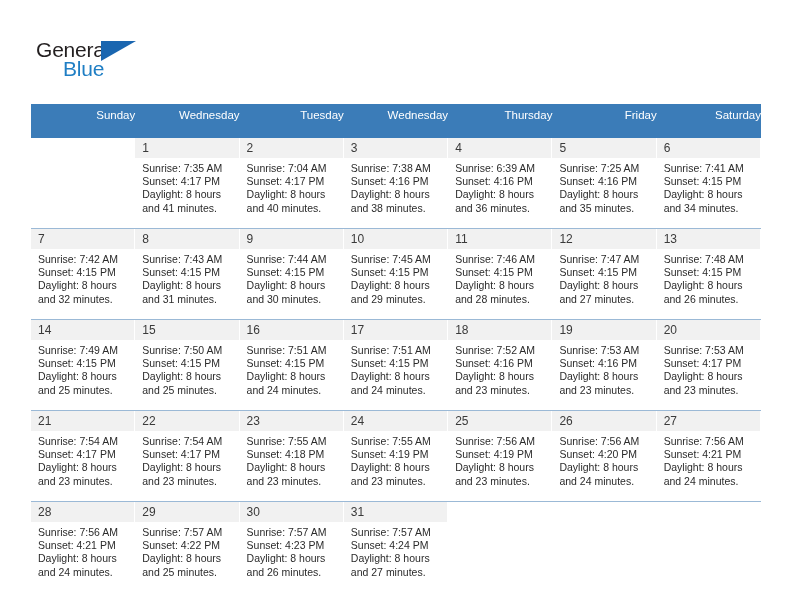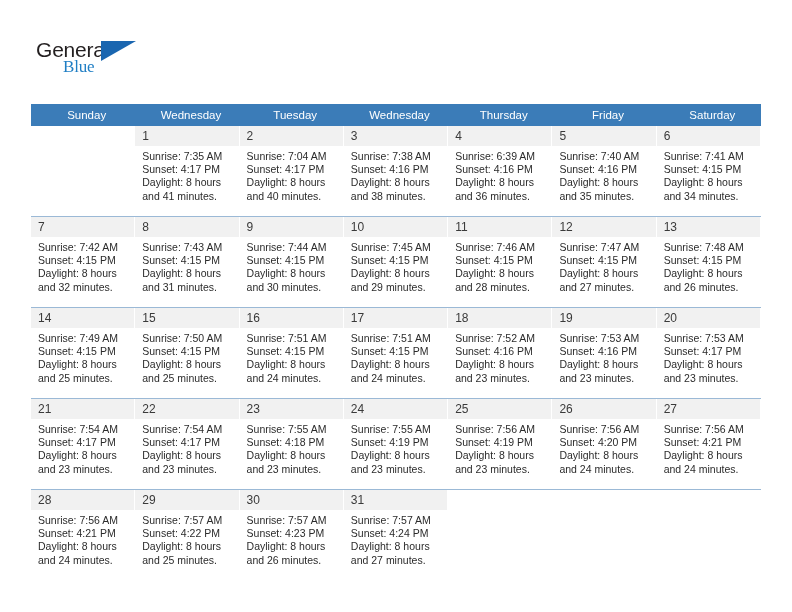--- a/index.html
+++ b/index.html
@@ -42,24 +42,24 @@
     top: 0;
     font-size: 21px;
     letter-spacing: -0.2px;
     color: #231f20;
     font-family: "Liberation Sans", sans-serif;
   }
   .logo-blue {
     position: absolute;
     left: 27px;
     top: 19px;
-    font-size: 17px;
+    font-size: 21px;
     letter-spacing: -0.2px;
     color: #1f7ec4;
-    font-family: Liberation Serif, serif;
+    font-family: Liberation Sans, sans-serif;
   }
   .logo-triangle {
     position: absolute;
     left: 65px;
     top: 3px;
     width: 0;
     height: 0;
     border-left: 35px solid #1a66b0;
     border-bottom: 20px solid transparent;
   }
@@ -92,22 +92,22 @@
     top: 104px;
     width: 730px;
     border-collapse: collapse;
     table-layout: fixed;
   }
   .calendar th {
     background: #3b7cb8;
     color: #ffffff;
     font-size: 11.5px;
     font-weight: normal;
-    text-align: center;
-    padding: 5px 0 5px 7px;
+    text-align: right;
+    padding: 5px 0 17px 7px;
     height: 11px;
     border: none;
   }
   .calendar td {
     vertical-align: top;
     padding: 0;
     border: none;
     width: 104.28px;
     height: 90px;
   }
@@ -225,21 +225,21 @@
                 <div>Sunset: 4:16 PM</div>
                 <div>Daylight: 8 hours</div>
                 <div>and 36 minutes.</div>
               </div>
             </div>
           </td>
           <td>
             <div class="cell-inner">
               <div class="daynum">5</div>
               <div class="details">
-                <div>Sunrise: 7:40 AM</div>
+                <div>Sunrise: 7:25 AM</div>
                 <div>Sunset: 4:16 PM</div>
                 <div>Daylight: 8 hours</div>
                 <div>and 35 minutes.</div>
               </div>
             </div>
           </td>
           <td>
             <div class="cell-inner">
               <div class="daynum">6</div>
               <div class="details">

